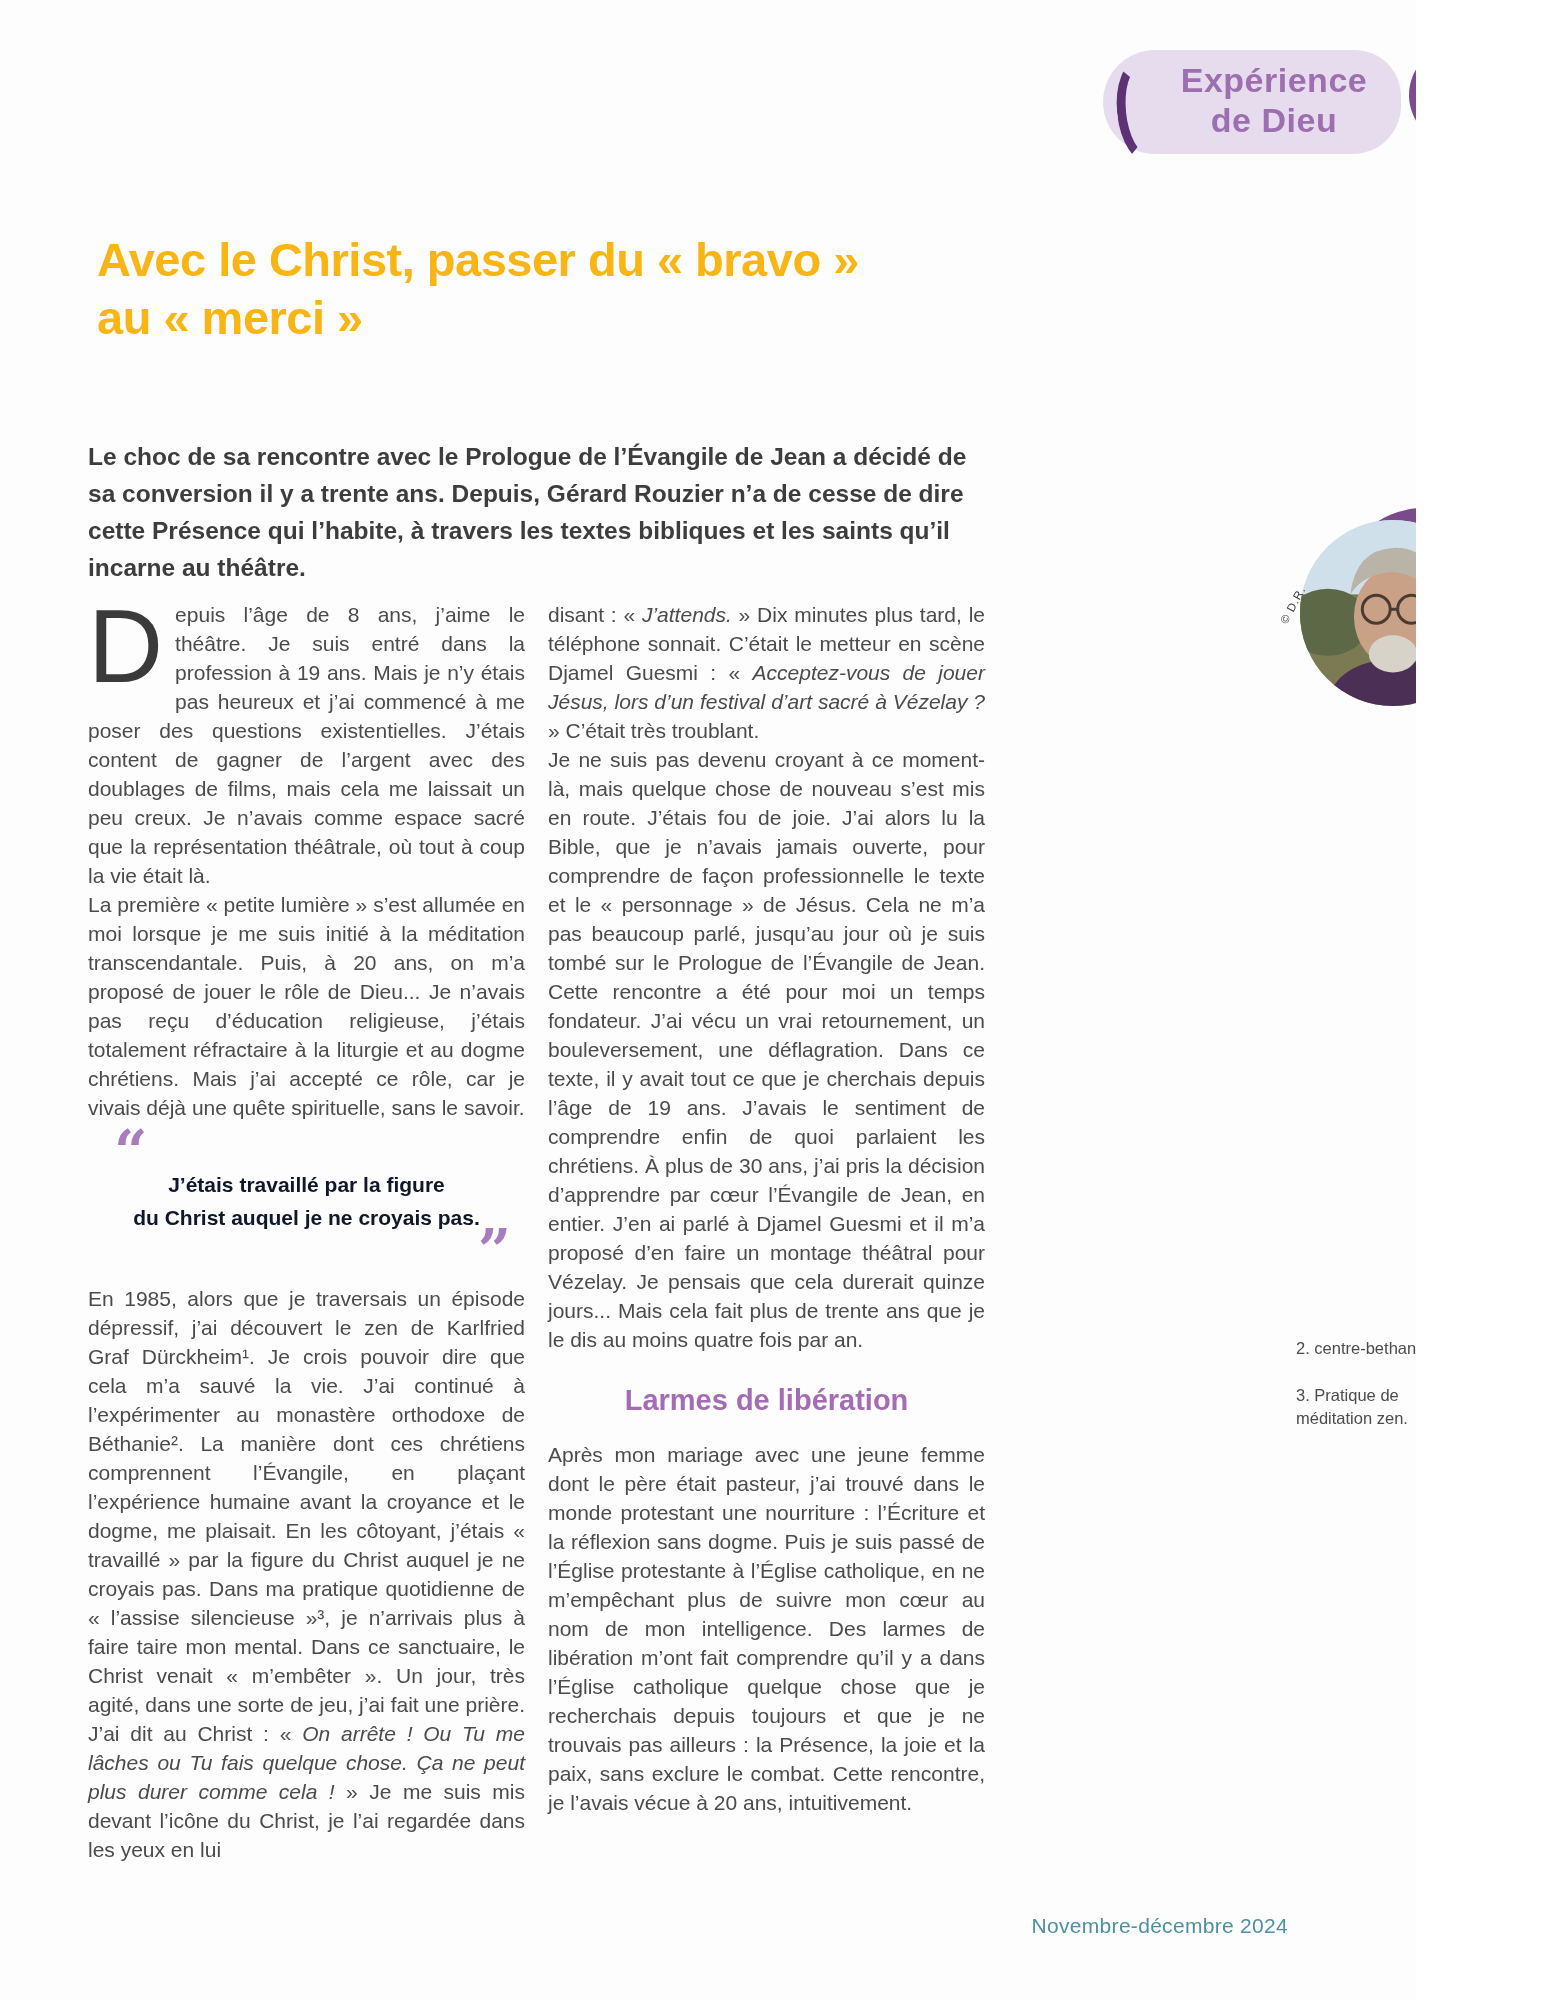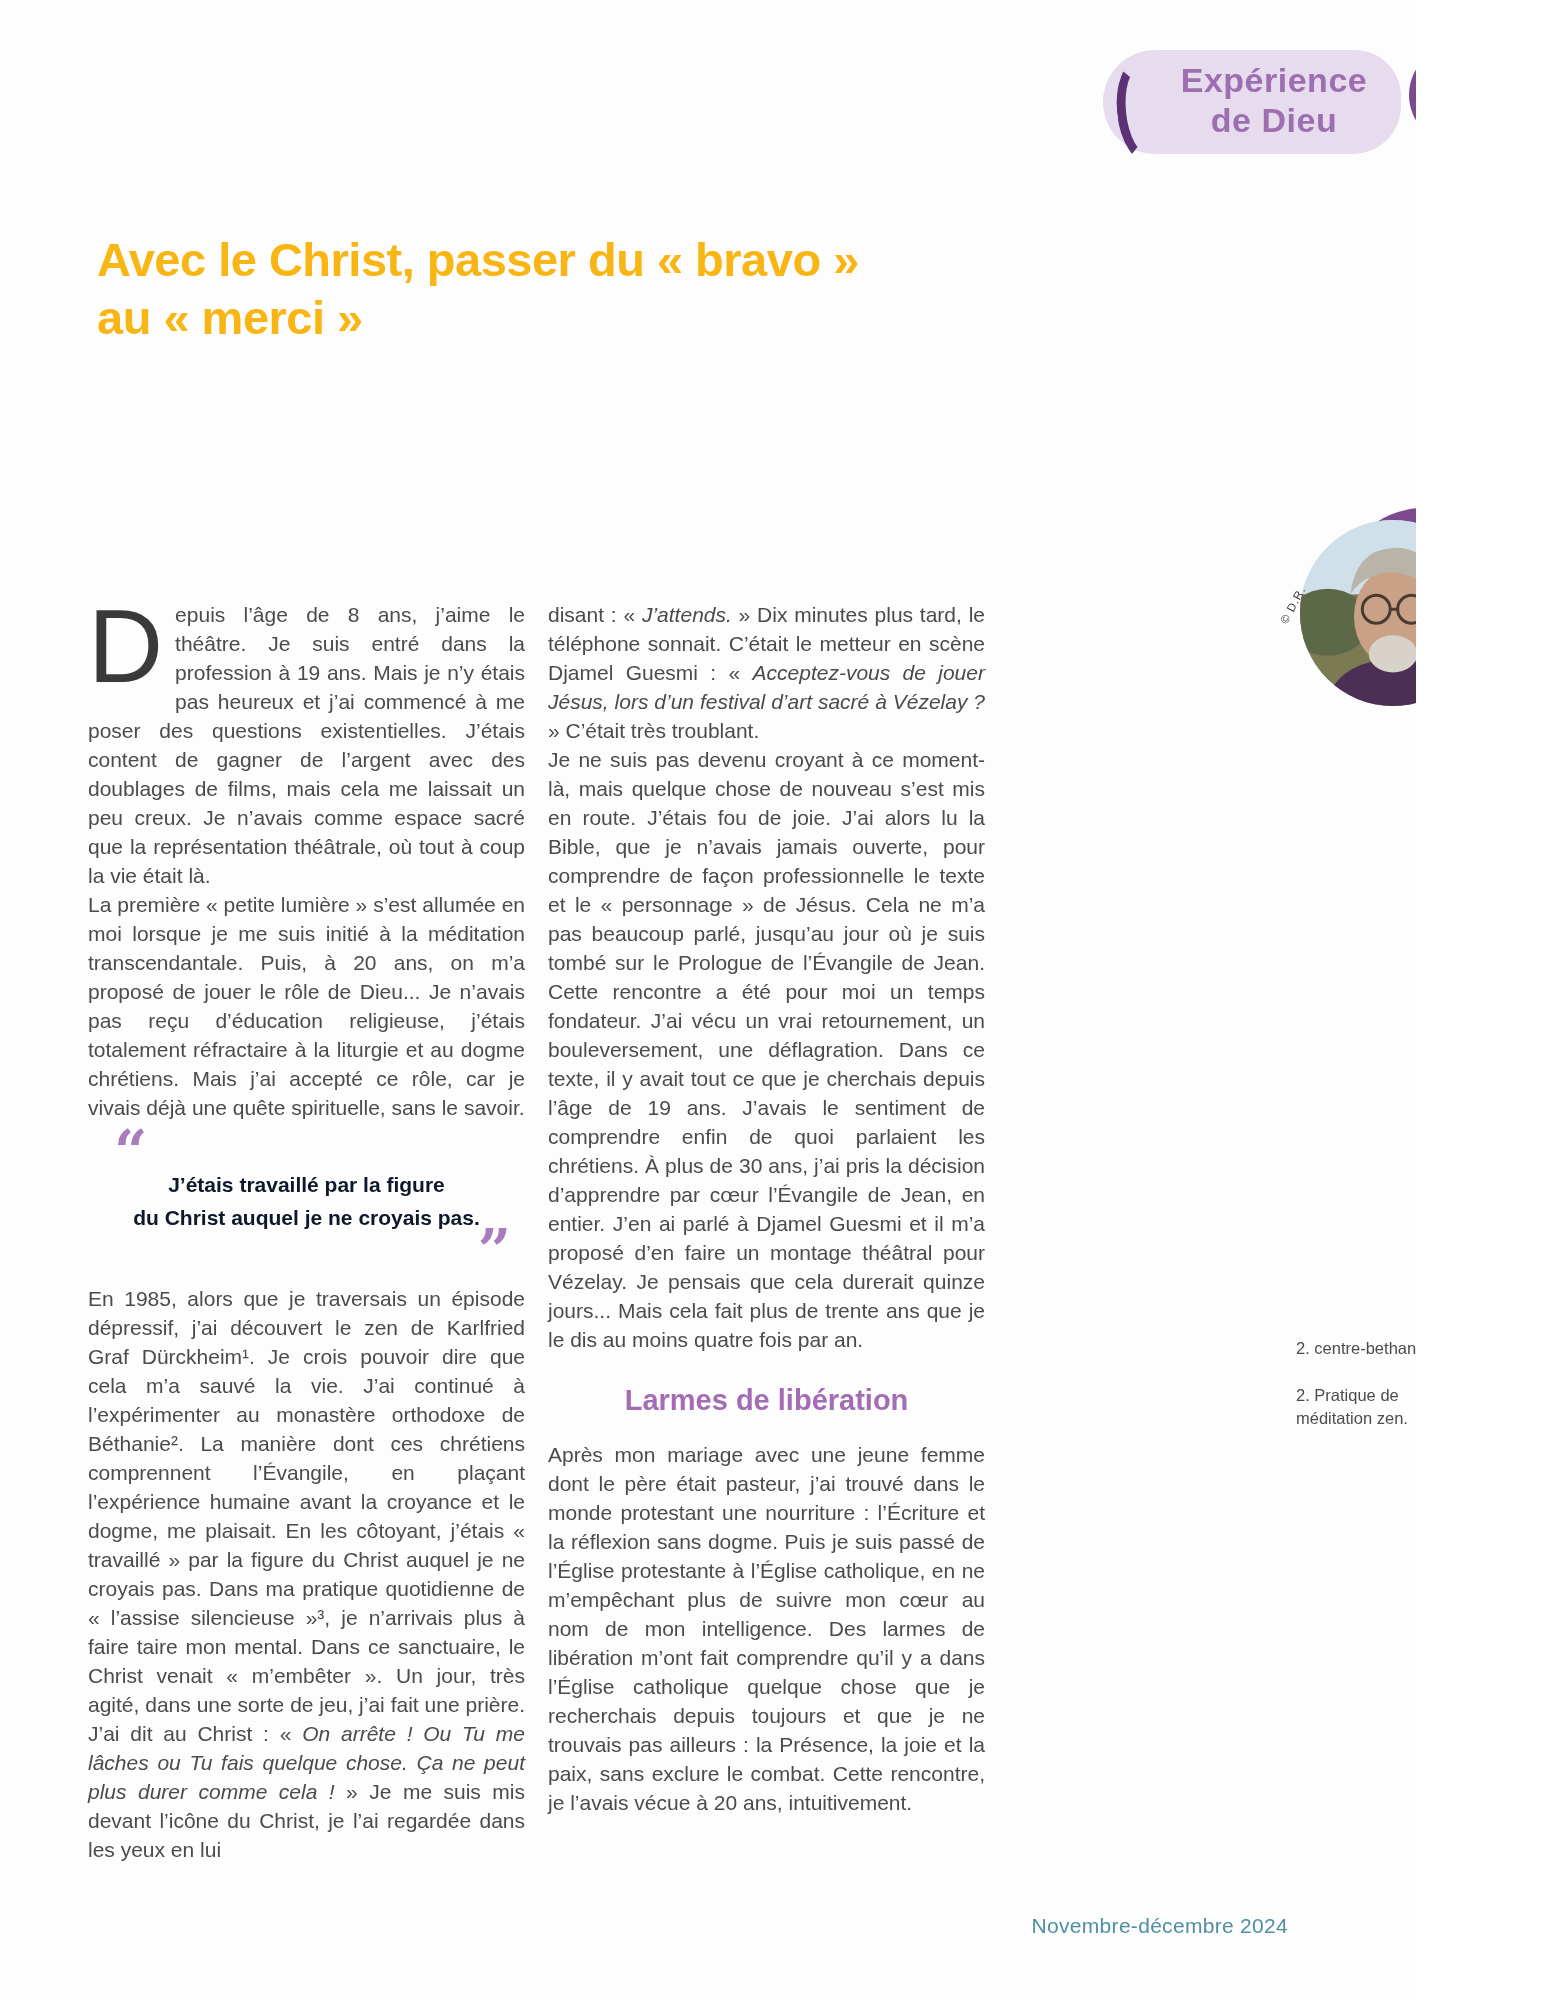--- a/index.html
+++ b/index.html
@@ -111,20 +111,21 @@
         <line x1="34" y1="38" x2="37" y2="41"></line>
       </svg>
     </div>
   </div>
 
   <h1 class="title">
     <span>Avec le Christ, passer du « bravo »</span><br>
     <span>au « merci »</span>
   </h1>
 
+  <p class="intro">Le choc de sa rencontre avec le Prologue de l’Évangile de Jean a décidé de sa conversion il y a trente ans. Depuis, Gérard Rouzier n’a de cesse de dire cette Présence qui l’habite, à travers les textes bibliques et les saints qu’il incarne au théâtre.</p>
 
   <div class="photo-wrap">
     <div class="photo-blob"></div>
     <div class="photo">
       <svg viewBox="0 0 100 100" aria-hidden="true">
         <rect x="0" y="0" width="100" height="45" fill="#cfe0ea"></rect>
         <rect x="0" y="40" width="100" height="60" fill="#7c7a52"></rect>
         <ellipse cx="15" cy="55" rx="22" ry="18" fill="#5d6847"></ellipse>
         <ellipse cx="85" cy="60" rx="24" ry="20" fill="#6b5a3a"></ellipse>
         <ellipse cx="50" cy="97" rx="34" ry="22" fill="#4b2f55"></ellipse>
@@ -154,21 +155,21 @@
     </div>
   <div class="col col2" id="col2">
       <p class="body-para"><span>disant : « </span><span class="it">J’attends.</span><span> » Dix minutes plus tard, le téléphone sonnait. C’était le metteur en scène Djamel Guesmi : « </span><span class="it">Acceptez-vous de jouer Jésus, lors d’un festival d’art sacré à Vézelay ?</span><span> » C’était très troublant.</span></p>
       <p class="body-para"><span>Je ne suis pas devenu croyant à ce moment-là, mais quelque chose de nouveau s’est mis en route. J’étais fou de joie. J’ai alors lu la Bible, que je n’avais jamais ouverte, pour comprendre de façon professionnelle le texte et le « personnage » de Jésus. Cela ne m’a pas beaucoup parlé, jusqu’au jour où je suis tombé sur le Prologue de l’Évangile de Jean. Cette rencontre a été pour moi un temps fondateur. J’ai vécu un vrai retournement, un bouleversement, une déflagration. Dans ce texte, il y avait tout ce que je cherchais depuis l’âge de 19 ans. J’avais le sentiment de comprendre enfin de quoi parlaient les chrétiens. À plus de 30 ans, j’ai pris la décision d’apprendre par cœur l’Évangile de Jean, en entier. J’en ai parlé à Djamel Guesmi et il m’a proposé d’en faire un montage théâtral pour Vézelay. Je pensais que cela durerait quinze jours... Mais cela fait plus de trente ans que je le dis au moins quatre fois par an.</span></p>
       <h2 class="subhead">Larmes de libération</h2>
       <p class="body-para"><span>Après mon mariage avec une jeune femme dont le père était pasteur, j’ai trouvé dans le monde protestant une nourriture : l’Écriture et la réflexion sans dogme. Puis je suis passé de l’Église protestante à l’Église catholique, en ne m’empêchant plus de suivre mon cœur au nom de mon intelligence. Des larmes de libération m’ont fait comprendre qu’il y a dans l’Église catholique quelque chose que je recherchais depuis toujours et que je ne trouvais pas ailleurs : la Présence, la joie et la paix, sans exclure le combat. Cette rencontre, je l’avais vécue à 20 ans, intuitivement.</span></p>
     </div>
 
   <aside class="notes" id="notes">
       <p>2. centre-bethanie.org.</p>
-      <p>2. Pratique de méditation zen.</p>
+      <p>3. Pratique de méditation zen.</p>
     </aside>
 
   <p class="footer-issue">Novembre-décembre 2024</p>
   <div class="page-badge">
     <span class="ring"></span>
     <span class="disc">23</span>
   </div>
 
 </div>
 

